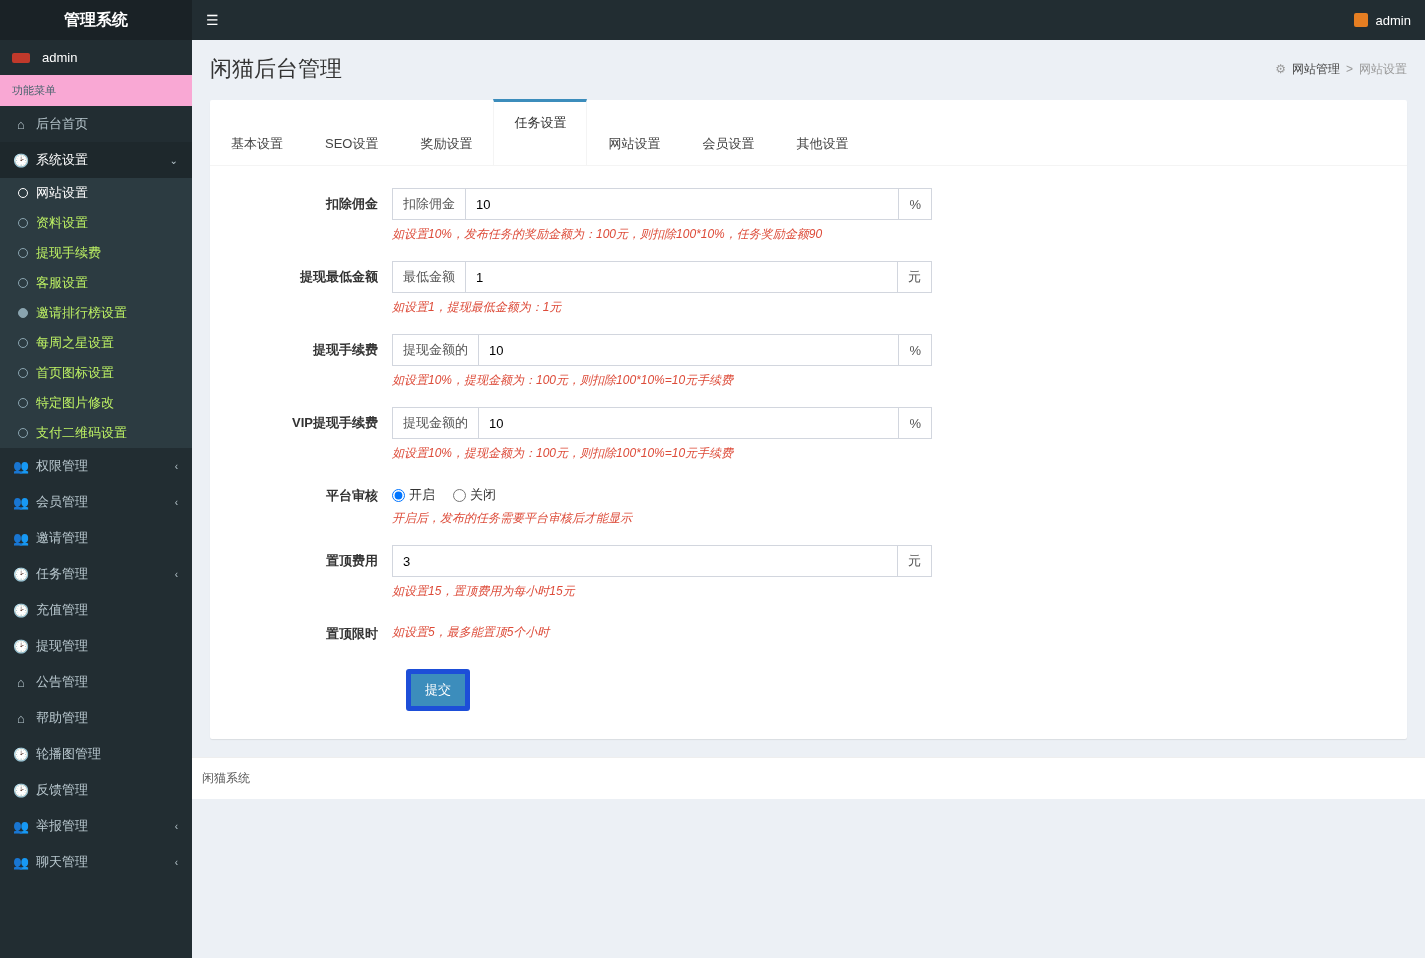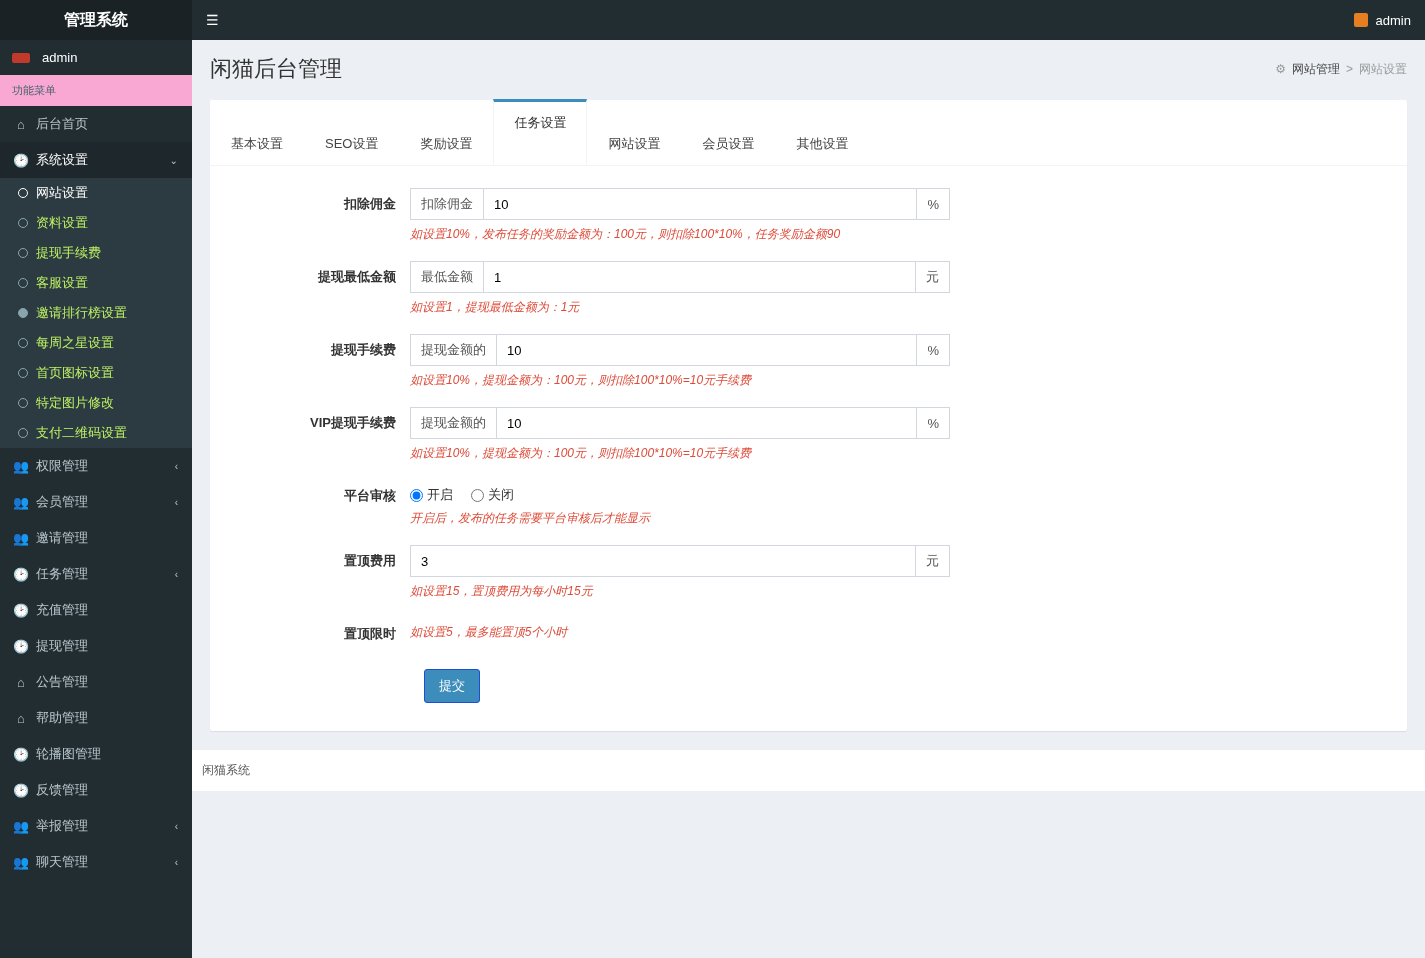--- a/index.html
+++ b/index.html
@@ -36,33 +36,33 @@
 .page-header h1 { font-size: 22px; font-weight: 400; color: #333; }
 .breadcrumb { font-size: 12px; color: #999; display: flex; gap: 6px; align-items: center; }
 .breadcrumb a { color: #444; text-decoration: none; }
 
 .panel { background: #fff; margin: 8px 18px 18px; border-radius: 2px; box-shadow: 0 1px 1px rgba(0,0,0,.08); }
 .tabs { display: flex; border-bottom: 1px solid #f4f4f4; }
 .tabs a { padding: 12px 20px; color: #444; text-decoration: none; font-size: 13px; border-right: 1px solid transparent; border-left: 1px solid transparent; margin-top: 20px; }
 .tabs a.active { border-top: 3px solid #3c8dbc; border-left: 1px solid #f4f4f4; border-right: 1px solid #f4f4f4; margin-top: -1px; color: #333; background: #fff; }
 .tabs a:not(.active) { border-top: 3px solid transparent; }
 
-.form-body { padding: 22px 30px 28px; }
+.form-body { padding: 22px 12px 28px; }
 .form-row { display: flex; margin-bottom: 6px; align-items: flex-start; }
 .form-label { width: 170px; text-align: right; padding: 7px 14px 0 0; font-size: 13px; color: #333; font-weight: bold; flex-shrink: 0; }
 .form-ctrl { flex: 1; max-width: 540px; }
 .input-group { display: flex; }
 .input-addon { border: 1px solid #d2d6de; background: #fff; padding: 6px 10px; font-size: 13px; color: #555; border-right: none; white-space: nowrap; display: flex; align-items: center; }
 .input-addon.right { border-right: 1px solid #d2d6de; border-left: none; }
 .input-group input[type=text] { flex: 1; border: 1px solid #d2d6de; padding: 6px 10px; font-size: 13px; outline: none; min-width: 0; }
 .help { color: #dd4b39; font-size: 12px; margin-top: 6px; margin-bottom: 12px; font-style: italic; }
 .radio-row { padding-top: 6px; font-size: 13px; color: #333; }
 .radio-row label { margin-right: 18px; cursor: pointer; }
 .radio-row input { margin-right: 4px; vertical-align: middle; }
-.btn-submit { background: #3c8dbc; border: 1px solid #1d4ed8; color: #fff; padding: 7px 14px; font-size: 13px; border-radius: 3px; cursor: pointer; margin-top: 10px; margin-left: 184px; font-family: Liberation Mono, monospace; }
+.btn-submit { background: #3c8dbc; border: 5px solid #1d4ed8; color: #fff; padding: 7px 14px; font-size: 13px; border-radius: 3px; cursor: pointer; margin-top: 10px; margin-left: 184px; font-family: Liberation Mono, monospace; }
 
 .footer { background: #fff; border-top: 1px solid #eee; padding: 12px 10px; font-size: 12px; color: #555; margin: 0 0 0 0; }
 </style>
 </head>
 <body>
 
 <div class="topbar">
   <div class="logo">管理系统</div>
   <div class="topbar-rest">
     <span class="hamburger">☰</span>

